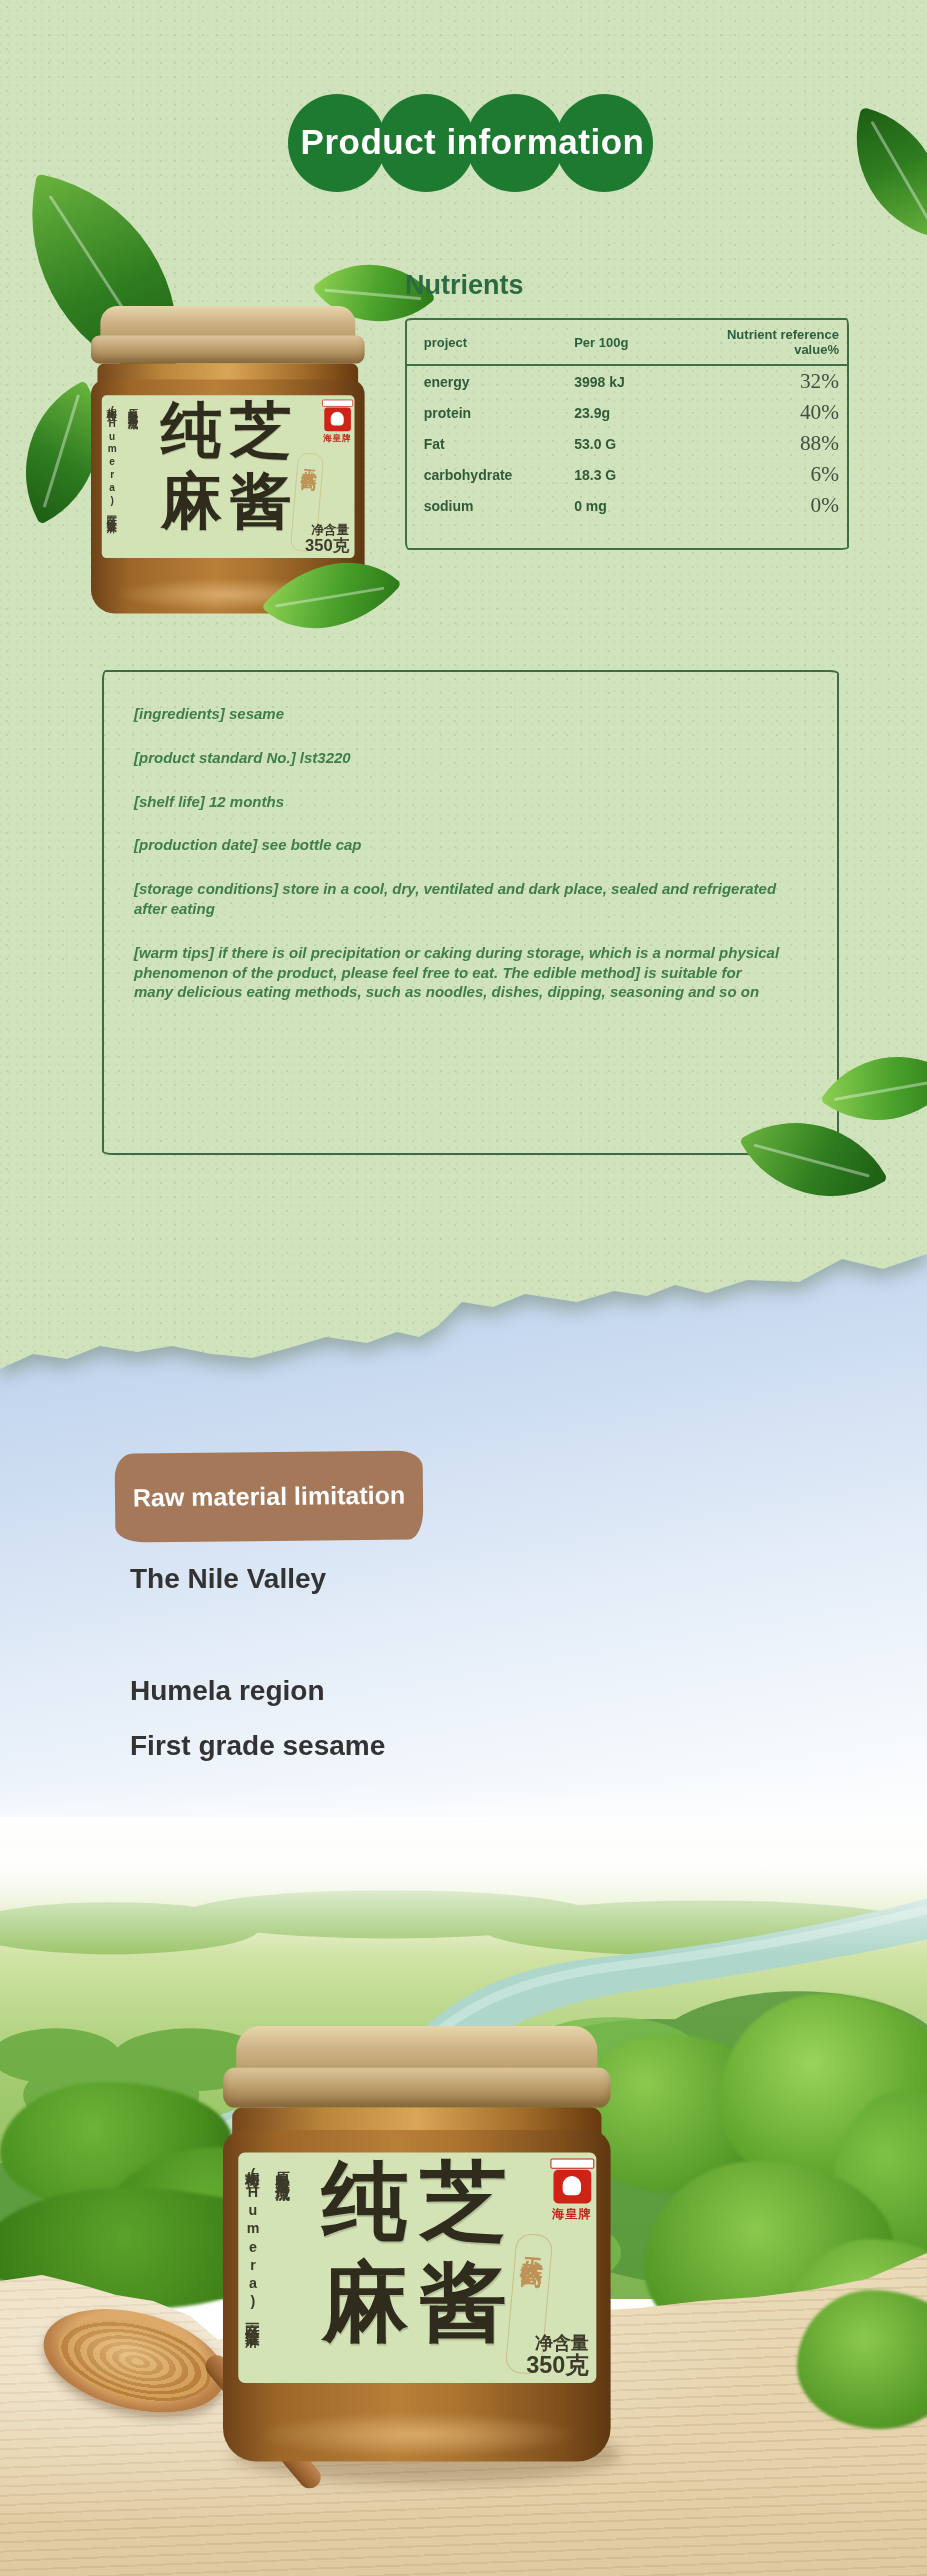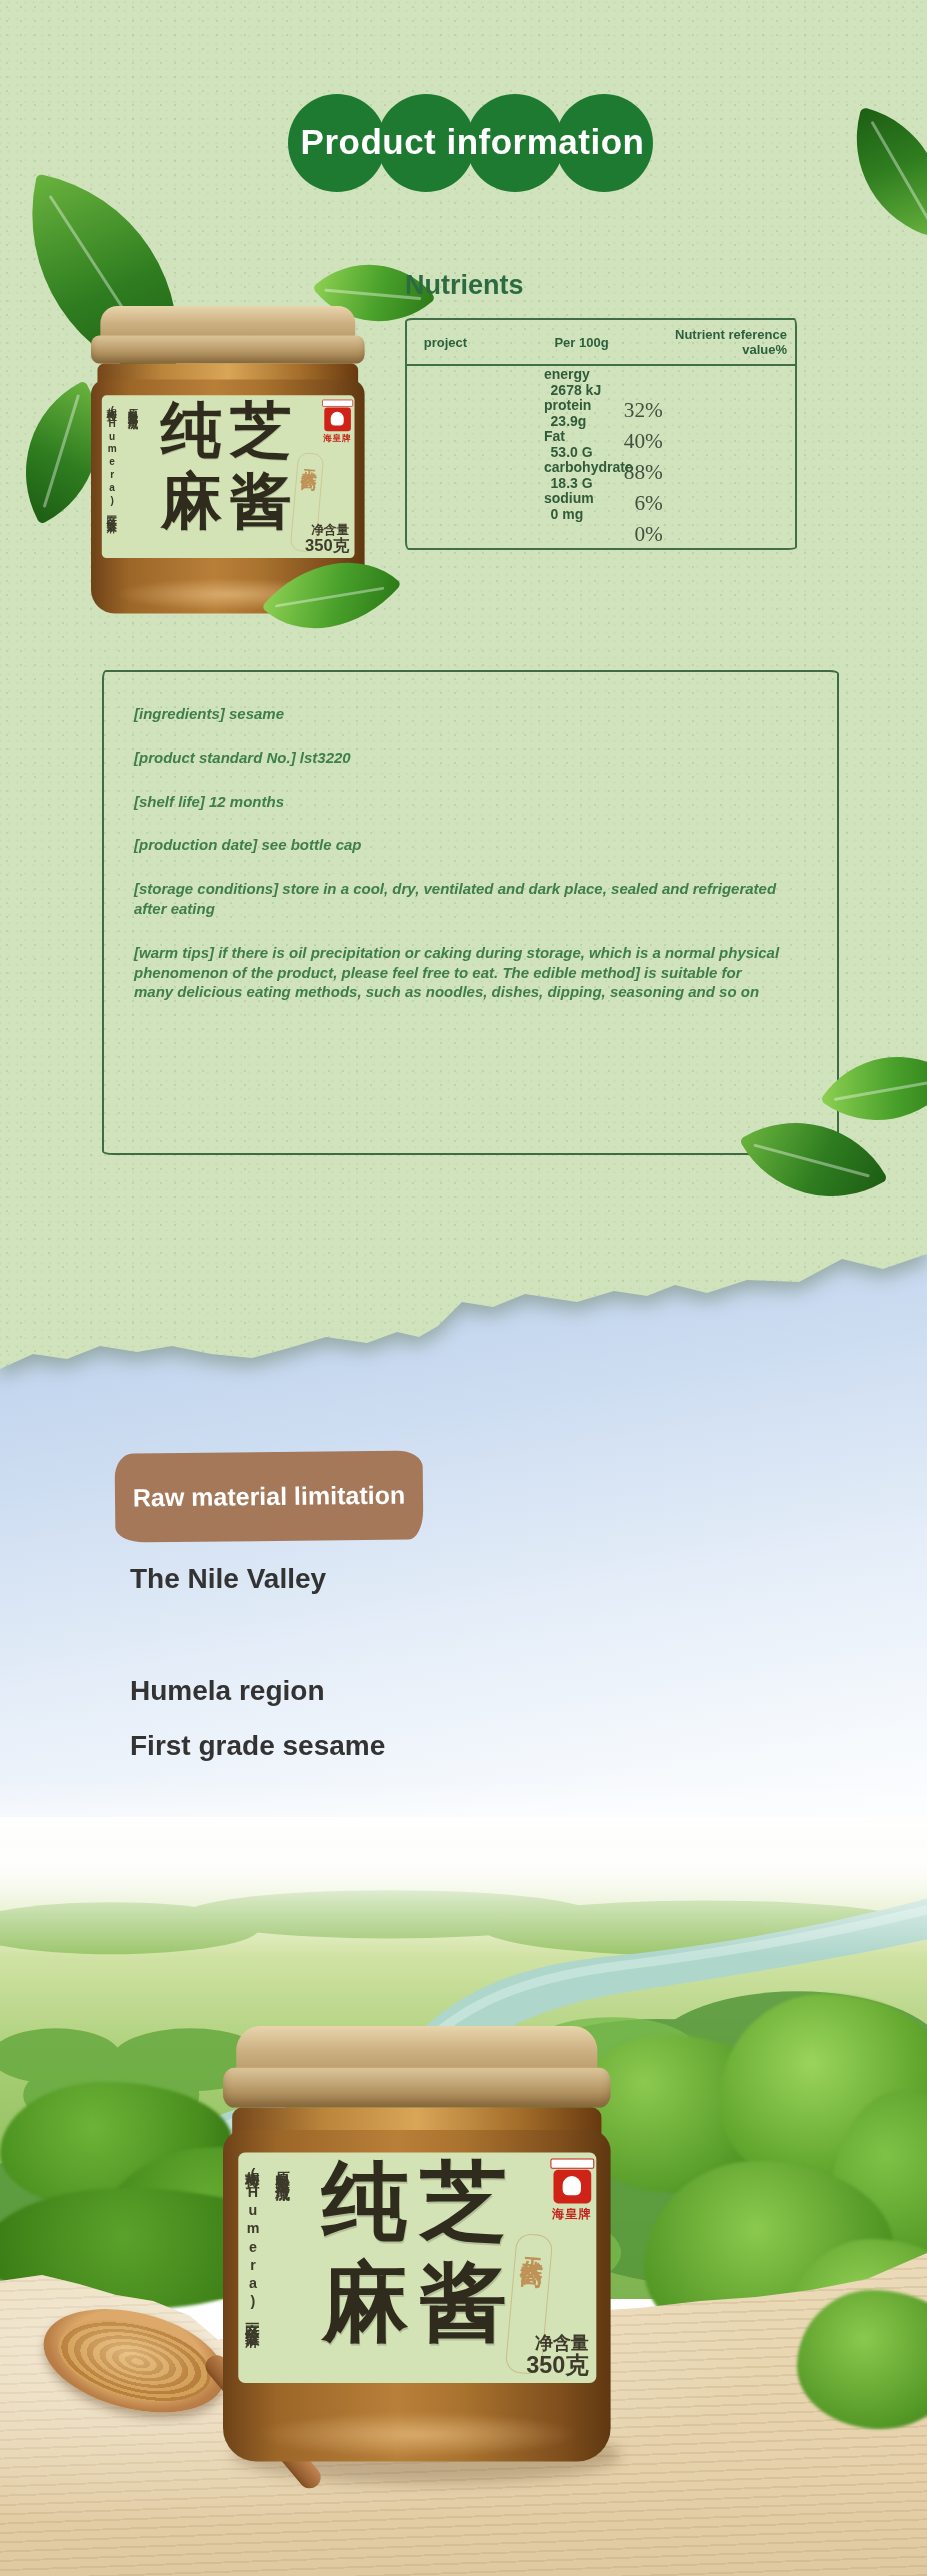--- a/index.html
+++ b/index.html
@@ -103,25 +103,25 @@
   
   .leaf{position:absolute;background:linear-gradient(145deg,#6ab33e,#2f7d20 55%,#1d5d14);
         border-radius:5.6px 100% 5.6px 100%;}
   .leaf::after{content:"";position:absolute;left:10%;top:10%;width:110%;height:2.8px;border-radius:2.8px;
         background:rgba(255,255,255,.38);transform:rotate(45deg);transform-origin:0 0;}
   .leaf.bright{background:linear-gradient(145deg,#8ed153,#49a02a 55%,#2c7a18);}
 
   
   .nut-title{position:absolute;left:405px;top:270px;width:432px;text-align:left;
              color:#2c6b42;font-size:27px;font-weight:700;}
-  .ntable{position:absolute;left:405px;top:318px;width:392px;height:232px;box-sizing:border-box;
+  .ntable{position:absolute;left:405px;top:318px;width:444px;height:232px;box-sizing:border-box;
           border:2.3px solid #406e46;border-radius:7.4px 2.8px 9.3px 3.7px/3.7px 8.3px 2.8px 8.3px;}
   .thead{display:flex;align-items:center;height:44px;border-bottom:2.3px solid #406e46;
          color:#2c5f3c;font-size:13px;font-weight:700;}
-  .trow{display:flex;align-items:center;height:31px;color:#315b38;font-size:14px;font-weight:600;flex-direction:column;}
+  .trow{display:flex;align-items:center;height:31px;color:#315b38;font-size:14px;font-weight:600;}
   .c1{width:38%;padding-left:16.7px;box-sizing:border-box;}
   .c2{width:26%;}
   .c3{width:36%;text-align:right;padding-right:8px;box-sizing:border-box;}
   .tpct{font-family:"Liberation Serif",serif;font-size:21.3px;font-weight:400;color:#41503f;}
 
   
   .details{position:absolute;left:102px;top:670px;width:737px;height:485px;box-sizing:border-box;
            border:2.3px solid #3f6b44;border-radius:3.7px 9.3px 3.7px 11px/9.3px 3.7px 11px 3.7px;
            padding:32px 54px 30px 30px;color:#3f7d4a;font-style:italic;font-size:15px;
            font-weight:600;line-height:1.32;}
@@ -289,21 +289,21 @@
 
       <div class="nut-title">Nutrients</div>
       <div class="ntable">
         <div class="thead">
           <div class="c1">project</div>
           <div class="c2">Per 100g</div>
           <div class="c3">Nutrient reference value%</div>
         </div>
         <div class="trow">
           <div class="c1">energy</div>
-          <div class="c2">2678 kJ</div>
+          <div class="c2">3998 kJ</div>
           <div class="c3 tpct">32%</div>
         </div>
         <div class="trow">
           <div class="c1">protein</div>
           <div class="c2">23.9g</div>
           <div class="c3 tpct">40%</div>
         </div>
         <div class="trow">
           <div class="c1">Fat</div>
           <div class="c2">53.0 G</div>

